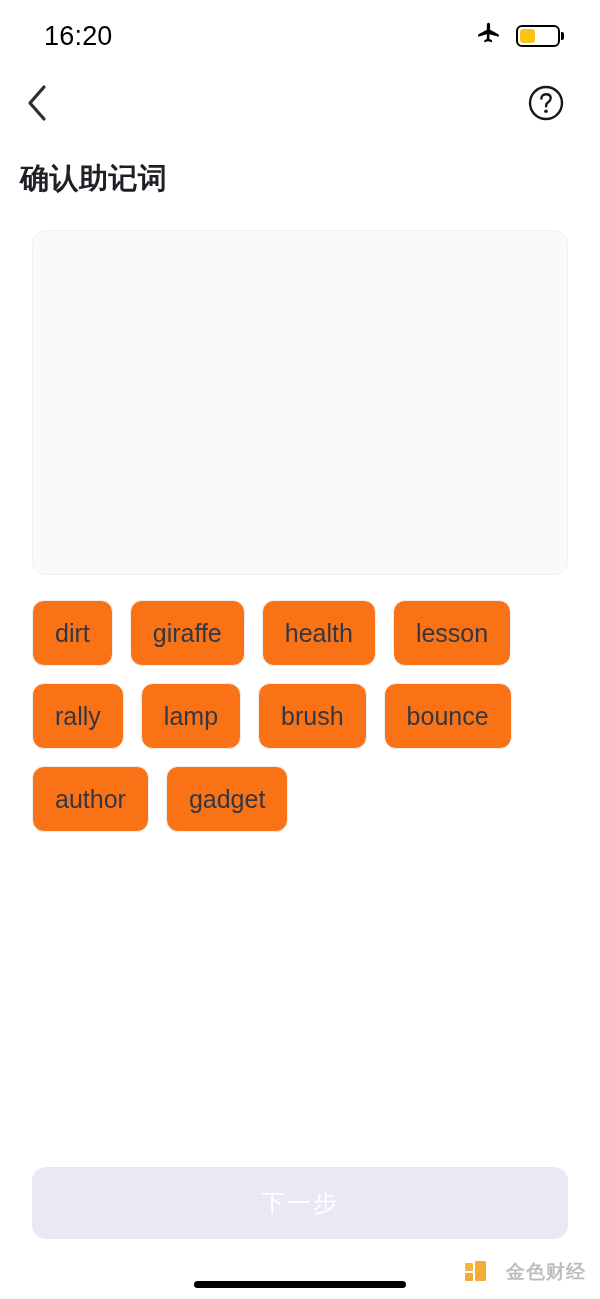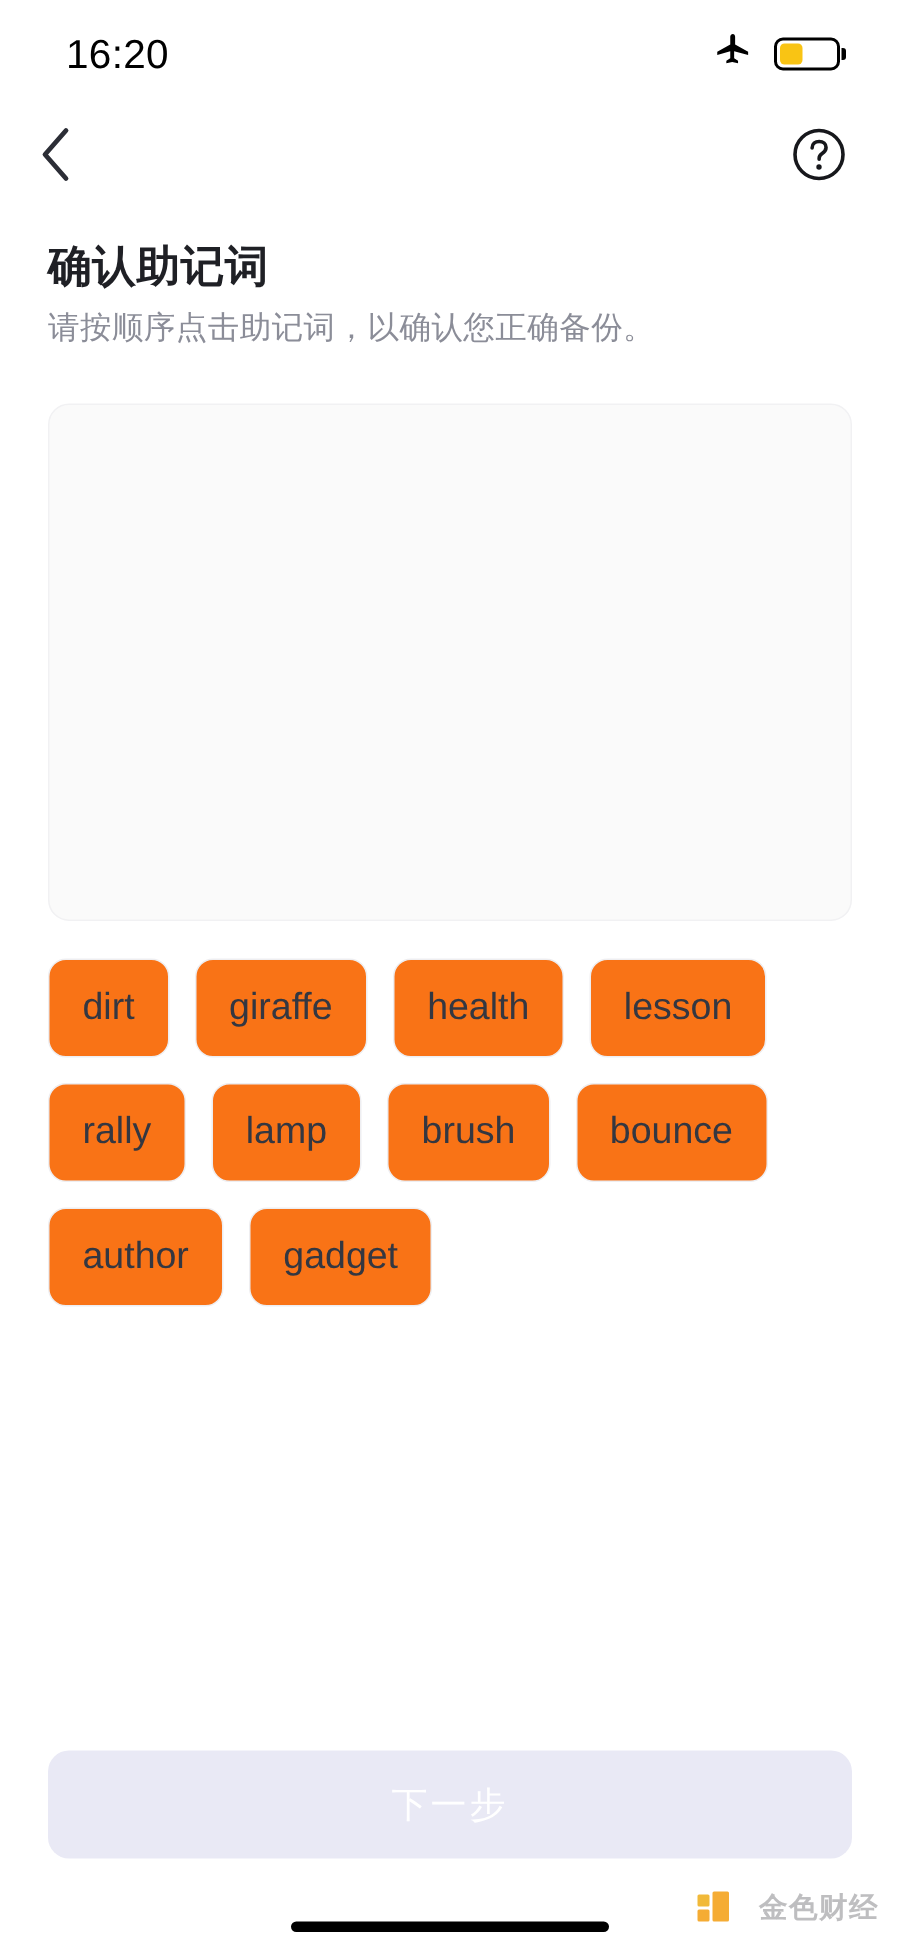--- a/index.html
+++ b/index.html
@@ -88,21 +88,21 @@
     width: 44px;
     height: 44px;
     display: flex;
     align-items: center;
     justify-content: center;
     cursor: pointer;
   }
 
   
   .heading-block {
-    padding: 22px 32px 0 32px;
+    padding: 22px 32px 0 20px;
   }
   .page-title {
     font-size: 29px;
     font-weight: 700;
     color: #1f2025;
     margin: 0;
     line-height: 1.25;
     letter-spacing: 0.5px;
   }
   .page-subtitle {
@@ -269,21 +269,20 @@
         <circle cx="19" cy="19" r="16" fill="none" stroke="#17181c" stroke-width="2.4"></circle>
         <path d="M14.4 14.6c0-2.6 2.1-4.3 4.7-4.3 2.7 0 4.6 1.6 4.6 4 0 2.1-1.2 3.1-2.8 4.2-1.3.9-1.8 1.6-1.8 3v.7" fill="none" stroke="#17181c" stroke-width="2.4" stroke-linecap="round"></path>
         <circle cx="19" cy="27.3" r="1.8" fill="#17181c"></circle>
       </svg>
     </span>
   </div>
 </div>
 
 <div class="heading-block">
   <h1 class="page-title">确认助记词</h1>
-  <p class="page-subtitle">请按顺序点击助记词，以确认您正确备份。</p>
 </div>
 
 <div class="answer-box"></div>
 
 <div class="word-pool">
     <div class="word-chip">dirt</div>
     <div class="word-chip">giraffe</div>
     <div class="word-chip">health</div>
     <div class="word-chip">lesson</div>
     <div class="word-chip">rally</div>

